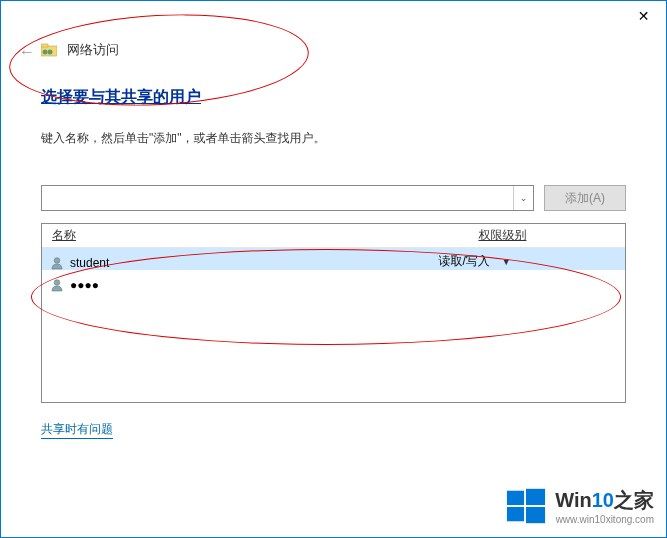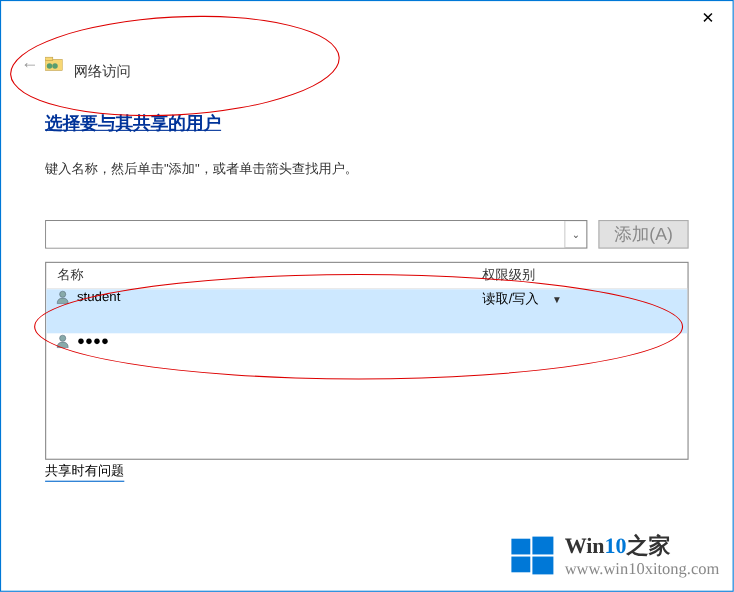--- a/index.html
+++ b/index.html
@@ -47,21 +47,20 @@
     .folder-icon {
       width: 16px;
       height: 14px;
       display: inline-block;
       position: relative;
     }
     .folder-icon svg { width: 100%; height: 100%; }
     .breadcrumb-text {
       font-size: 13px;
       color: #333;
-      margin-top: 15px;
     }
     .heading {
       color: #003399;
       font-size: 16px;
       margin-bottom: 22px;
       text-decoration: underline;
     }
     .instructions {
       font-size: 12px;
       color: #333;
@@ -99,42 +98,43 @@
       font-size: 9px;
       color: #555;
       cursor: pointer;
     }
     .add-btn {
       width: 82px;
       height: 26px;
       background: #e1e1e1;
       border: 1px solid #adadad;
       color: #888;
-      font-size: 16px;
+      font-size: 12px;
       cursor: pointer;
     }
     .user-table {
       border: 1px solid #888;
       height: 180px;
       overflow: hidden;
     }
     .table-header {
       display: flex;
       height: 24px;
       align-items: center;
       border-bottom: 1px solid #e5e5e5;
       font-size: 12px;
       color: #333;
+      text-decoration: underline;
     }
     .col-name { flex: 0 0 68%; padding-left: 10px; }
-    .col-perm { flex: 0 0 32%; }
+    .col-perm { flex: 0 0 32%; margin-left: 40px; }
     .table-row {
       display: flex;
-      height: 40px;
-      align-items: flex-start;
+      height: 22px;
+      align-items: flex-end;
       font-size: 12px;
     }
     .table-row.selected {
       background: #cde8ff;
     }
     .user-icon {
       width: 14px;
       height: 14px;
       margin-left: 8px;
       margin-right: 6px;
@@ -147,47 +147,46 @@
       align-items: center;
       gap: 12px;
       margin-left: 14px;
     }
     .perm-arrow {
       font-size: 9px;
       color: #333;
     }
     .help-link {
       display: inline-block;
-      margin-top: 2px;
-      color: #000000;
+      margin-top: 18px;
+      color: #0369a1;
       font-size: 12px;
       border-bottom: 1px solid #0066cc;
       cursor: pointer;
     }
     .watermark {
       position: absolute;
       right: 12px;
       bottom: 10px;
       display: flex;
       align-items: center;
       gap: 8px;
-      font-family: Liberation Serif, serif;
     }
     .win-logo {
       width: 42px;
       height: 42px;
     }
     .wm-text .line1 {
       font-size: 20px;
       font-weight: bold;
       color: #333;
     }
     .wm-text .line1 .accent { color: #0078d7; }
     .wm-text .line2 {
-      font-size: 15px;
+      font-size: 10px;
       color: #888;
       text-align: right;
     }
     
     .ellipse {
       position: absolute;
       border: 1px solid #d00;
       border-radius: 50%;
       pointer-events: none;
     }

